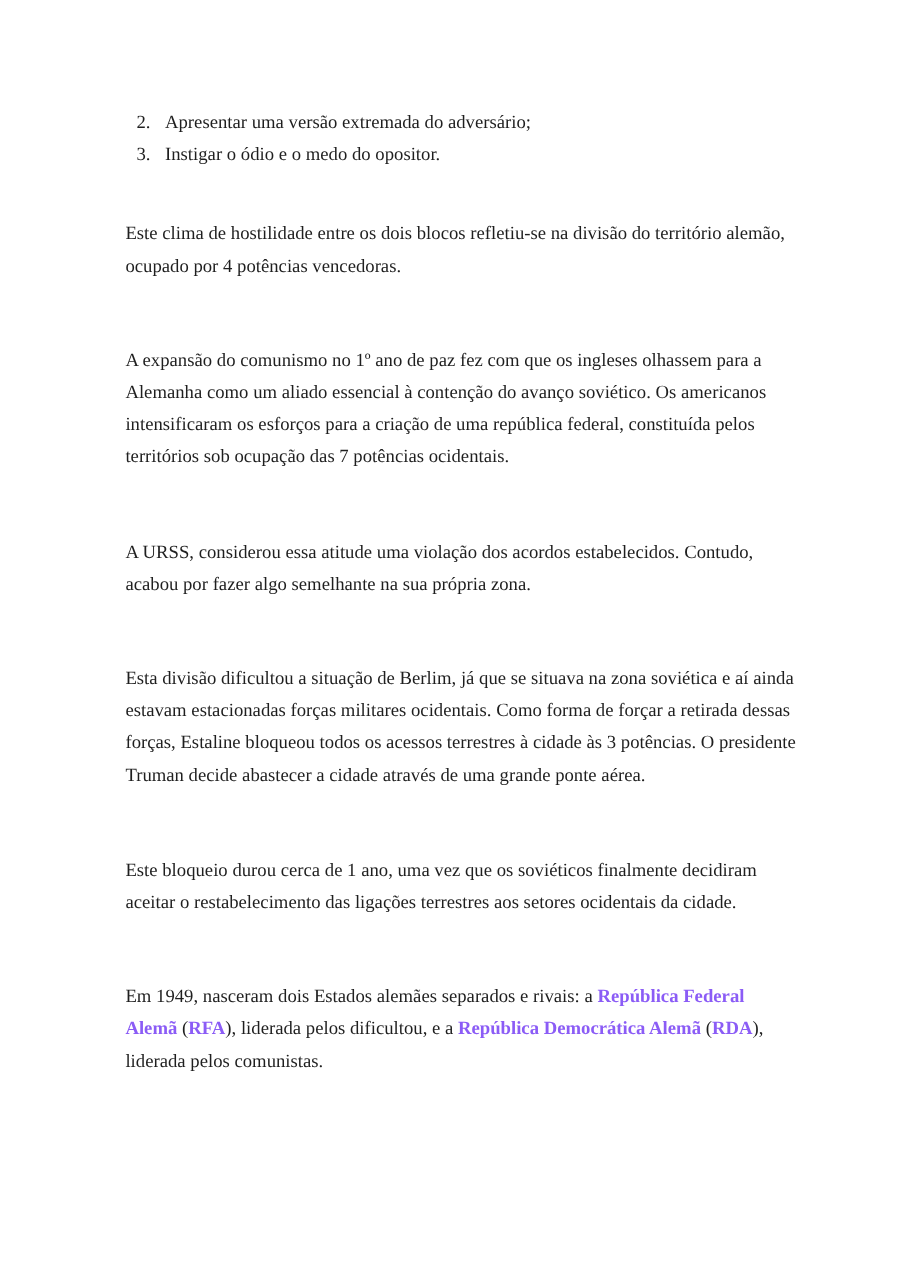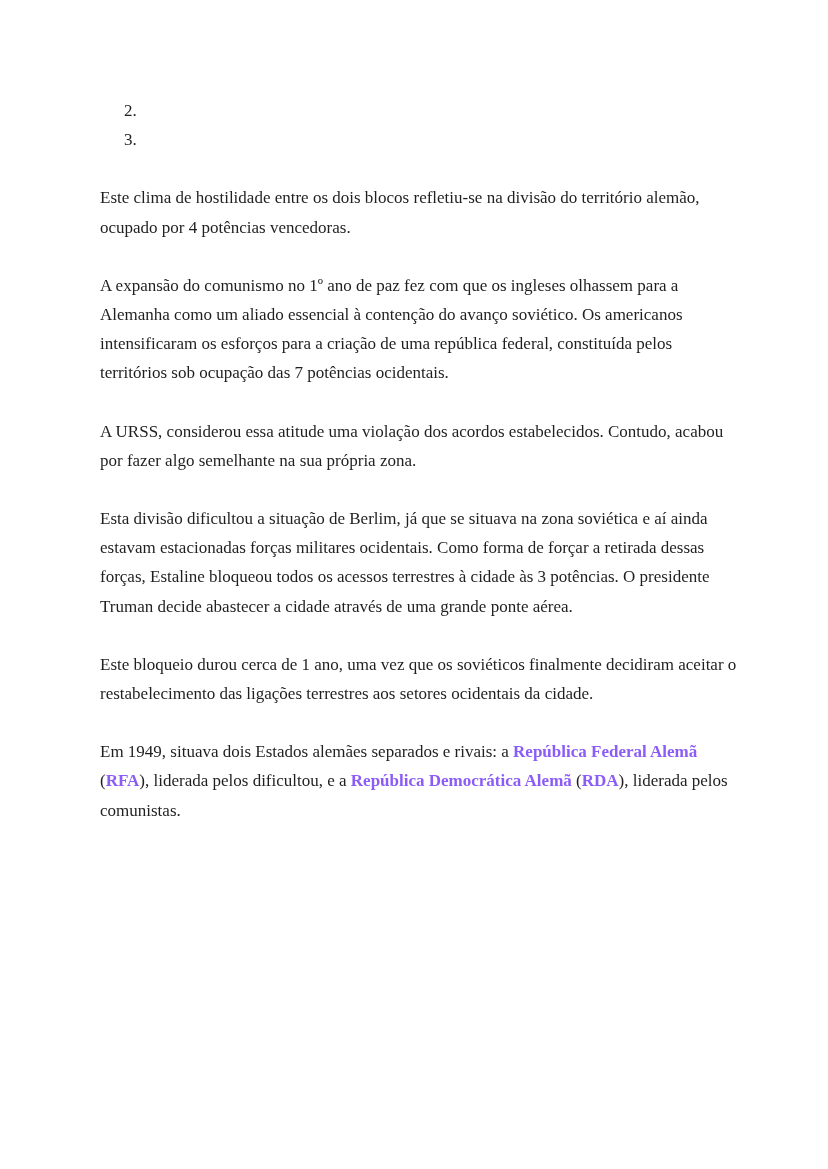--- a/index.html
+++ b/index.html
@@ -5,43 +5,45 @@
   html, body { margin: 0; padding: 0; background: #ffffff; }
   body { width: 828px; height: 1169px; position: relative; overflow: hidden; }
   .page {
     position: absolute; left: 100px; top: 96px; width: 640px;
     font-family: "Liberation Serif", "DejaVu Serif", serif;
     font-size: 17px; line-height: 29.2px; color: #1f1f1f;
   }
   .list { margin: 0; padding: 0; list-style: none; }
   .list li { display: flex; padding-left: 24px; }
   .list .num { width: 26px; flex: none; }
-  .para { margin: 0; }
+  .para { margin: 14px; }
   .gap { height: 29px; }
   b { font-weight: bold; color: #8b5cf6; }
 </style>
 </head>
 <body>
 
 <div class="page">
   <ol class="list">
     <li>
       <span class="num">2.</span>
+      <span>Apresentar uma versão extremada do adversário;</span>
     </li>
     <li>
       <span class="num">3.</span>
+      <span>Instigar o ódio e o medo do opositor.</span>
     </li>
   </ol>
   <div class="gap"></div>
   <p class="para">Este clima de hostilidade entre os dois blocos refletiu-se na divisão do território alemão, ocupado por 4 potências vencedoras.</p>
   <div class="gap"></div>
   <p class="para">A expansão do comunismo no 1º ano de paz fez com que os ingleses olhassem para a Alemanha como um aliado essencial à contenção do avanço soviético. Os americanos intensificaram os esforços para a criação de uma república federal, constituída pelos territórios sob ocupação das 7 potências ocidentais.</p>
   <div class="gap"></div>
   <p class="para">A URSS, considerou essa atitude uma violação dos acordos estabelecidos. Contudo, acabou por fazer algo semelhante na sua própria zona.</p>
   <div class="gap"></div>
   <p class="para">Esta divisão dificultou a situação de Berlim, já que se situava na zona soviética e aí ainda estavam estacionadas forças militares ocidentais. Como forma de forçar a retirada dessas forças, Estaline bloqueou todos os acessos terrestres à cidade às 3 potências. O presidente Truman decide abastecer a cidade através de uma grande ponte aérea.</p>
   <div class="gap"></div>
   <p class="para">Este bloqueio durou cerca de 1 ano, uma vez que os soviéticos finalmente decidiram aceitar o restabelecimento das ligações terrestres aos setores ocidentais da cidade.</p>
   <div class="gap"></div>
-  <p class="para"><span>Em 1949, situava dois Estados alemães separados e rivais: a </span><b>República Federal Alemã</b><span> (</span><b>RFA</b><span>), liderada pelos dificultou, e a </span><b>República Democrática Alemã</b><span> (</span><b>RDA</b><span>), liderada pelos comunistas.</span></p>
+  <p class="para"><span>Em 1949, nasceram dois Estados alemães separados e rivais: a </span><b>República Federal Alemã</b><span> (</span><b>RFA</b><span>), liderada pelos dificultou, e a </span><b>República Democrática Alemã</b><span> (</span><b>RDA</b><span>), liderada pelos comunistas.</span></p>
   <div class="gap"></div>
   <div class="gap"></div>
 </div>
 
 </body></html>

